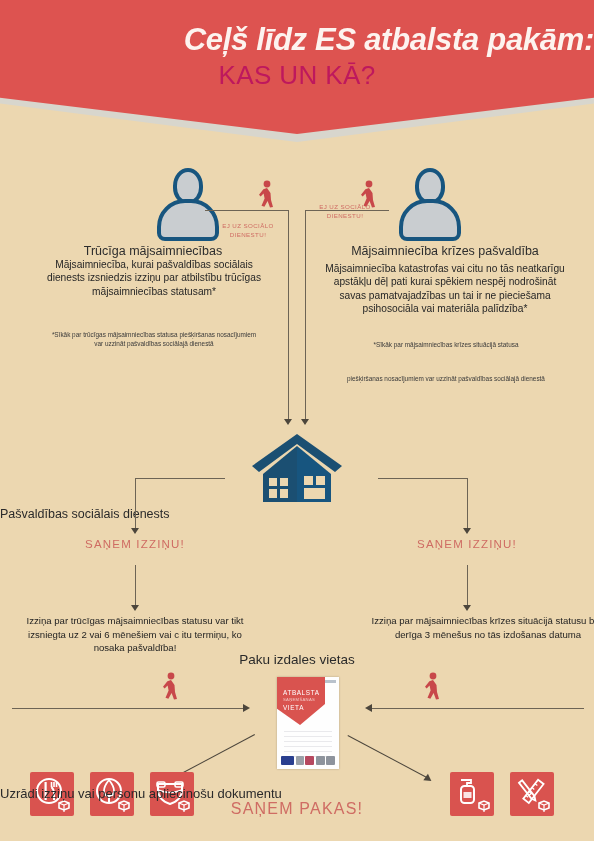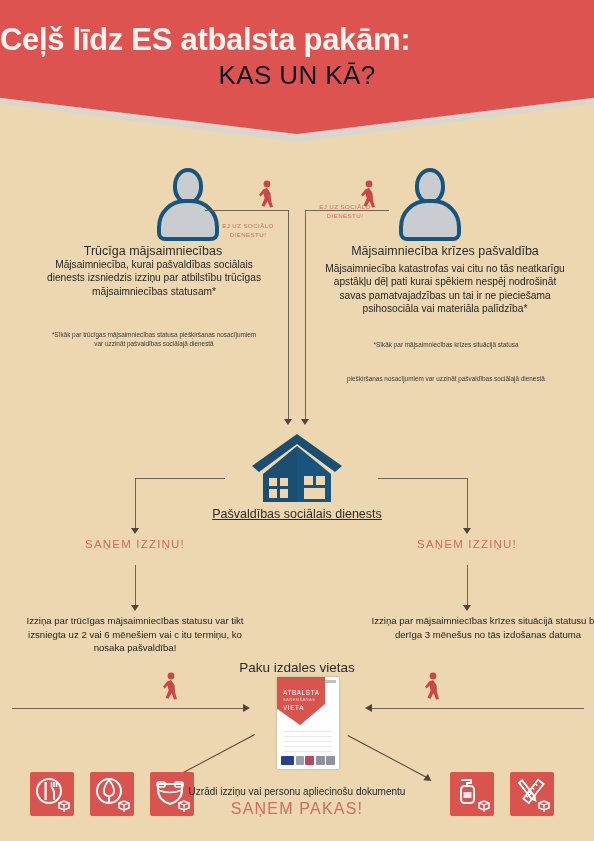--- a/index.html
+++ b/index.html
@@ -35,34 +35,35 @@
     width: 614px;
     height: 134px;
     background: #dd5350;
     clip-path: polygon(0 0, 100% 0, 100% 72%, 50% 100%, 0 72%);
   }
   .header-title {
     position: absolute;
     left: 0;
     top: 24px;
     width: 594px;
-    text-align: left;
+    text-align: right;
     color: #fdf3ef;
     font-size: 31px;
     font-weight: bold;
     letter-spacing: -0.3px;
     line-height: 1;
+    font-style: italic;
   }
   .header-sub {
     position: absolute;
     left: 0;
     top: 62px;
     width: 594px;
     text-align: center;
-    color: #0f172a;
+    color: #be185d;
     font-size: 26px;
     letter-spacing: 0.4px;
     line-height: 1;
   }
 
   
   .avatar {
     position: absolute;
     width: 64px;
     height: 72px;
@@ -164,24 +165,22 @@
     transform-origin: 0 0;
   }
 
   
   .house { position: absolute; left: 247px; top: 432px; width: 100px; height: 72px; }
 
   .house-caption {
     position: absolute;
     left: 0; top: 507px;
     width: 594px;
-    text-align: center;
     color: #2a2a2a;
     font-size: 12.5px;
-    text-decoration: underline;
   }
 
   
   .receipt-label {
     position: absolute;
     text-align: center;
     color: #cf6c63;
     font-size: 11.5px;
     letter-spacing: 1.2px;
   }
@@ -194,21 +193,20 @@
   }
 
   
   .dist-title {
     position: absolute;
     left: 0; top: 652px;
     width: 594px;
     text-align: center;
     color: #2a2a2a;
     font-size: 13.5px;
-    margin-top: 8px;
   }
 
   .flyer {
     position: absolute;
     left: 277px; top: 677px;
     width: 62px; height: 92px;
     background: #fefefe;
     box-shadow: 0 0 2px rgba(0,0,0,0.25);
     overflow: hidden;
   }
@@ -258,23 +256,22 @@
     width: 44px; height: 44px;
     background: #d9534f;
     border-radius: 2px;
   }
   .icon-tile svg { position: absolute; left: 0; top: 0; }
 
   .bottom-text {
     position: absolute;
     left: 0; top: 786px;
     width: 594px;
-    text-align: center;
     color: #2a2a2a;
-    font-size: 10px;
+    font-size: 13px;
   }
   .bottom-cta {
     position: absolute;
     left: 0; top: 800px;
     width: 594px;
     text-align: center;
     color: #cf6c63;
     font-size: 16px;
     letter-spacing: 1.2px;
   }

